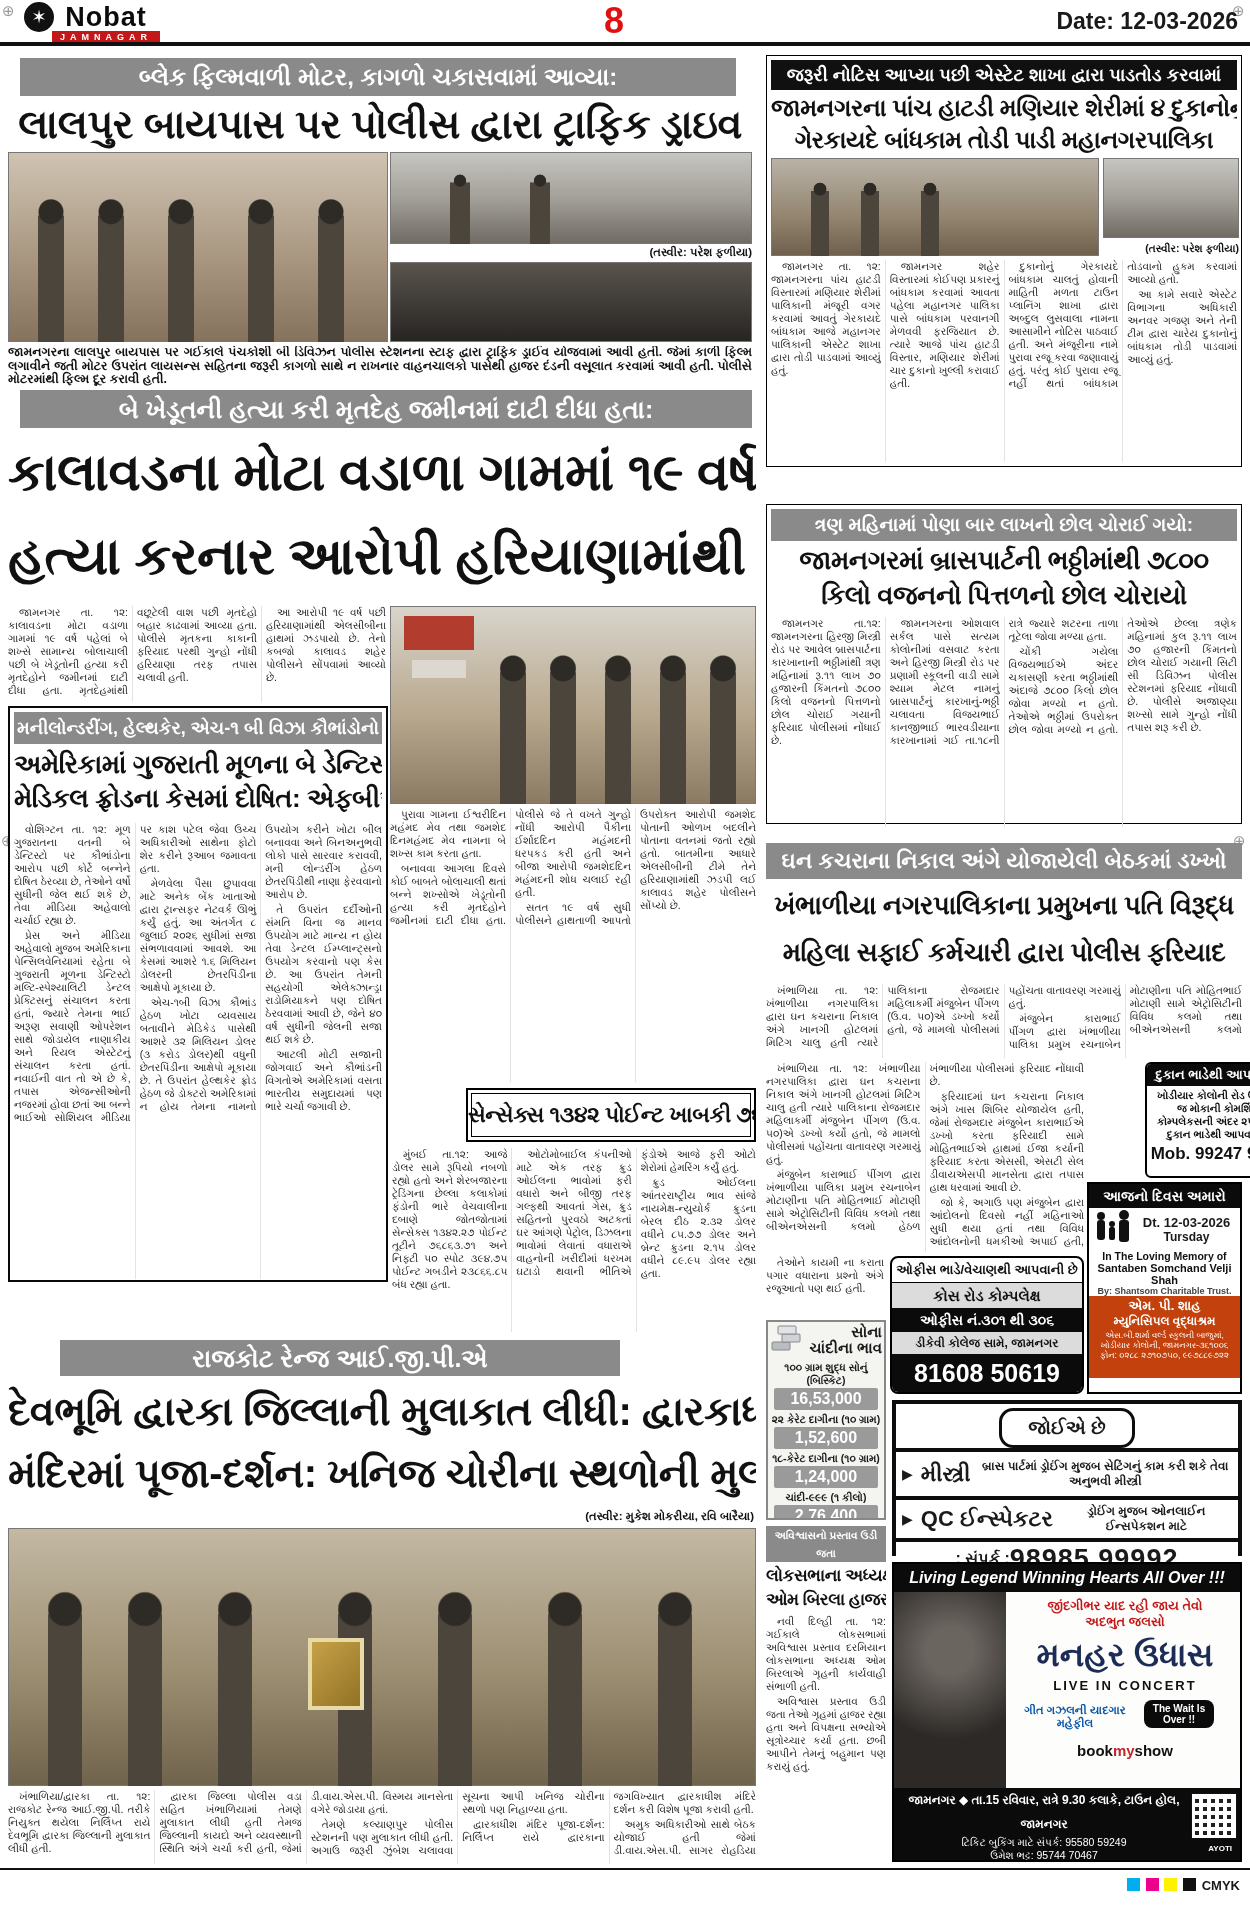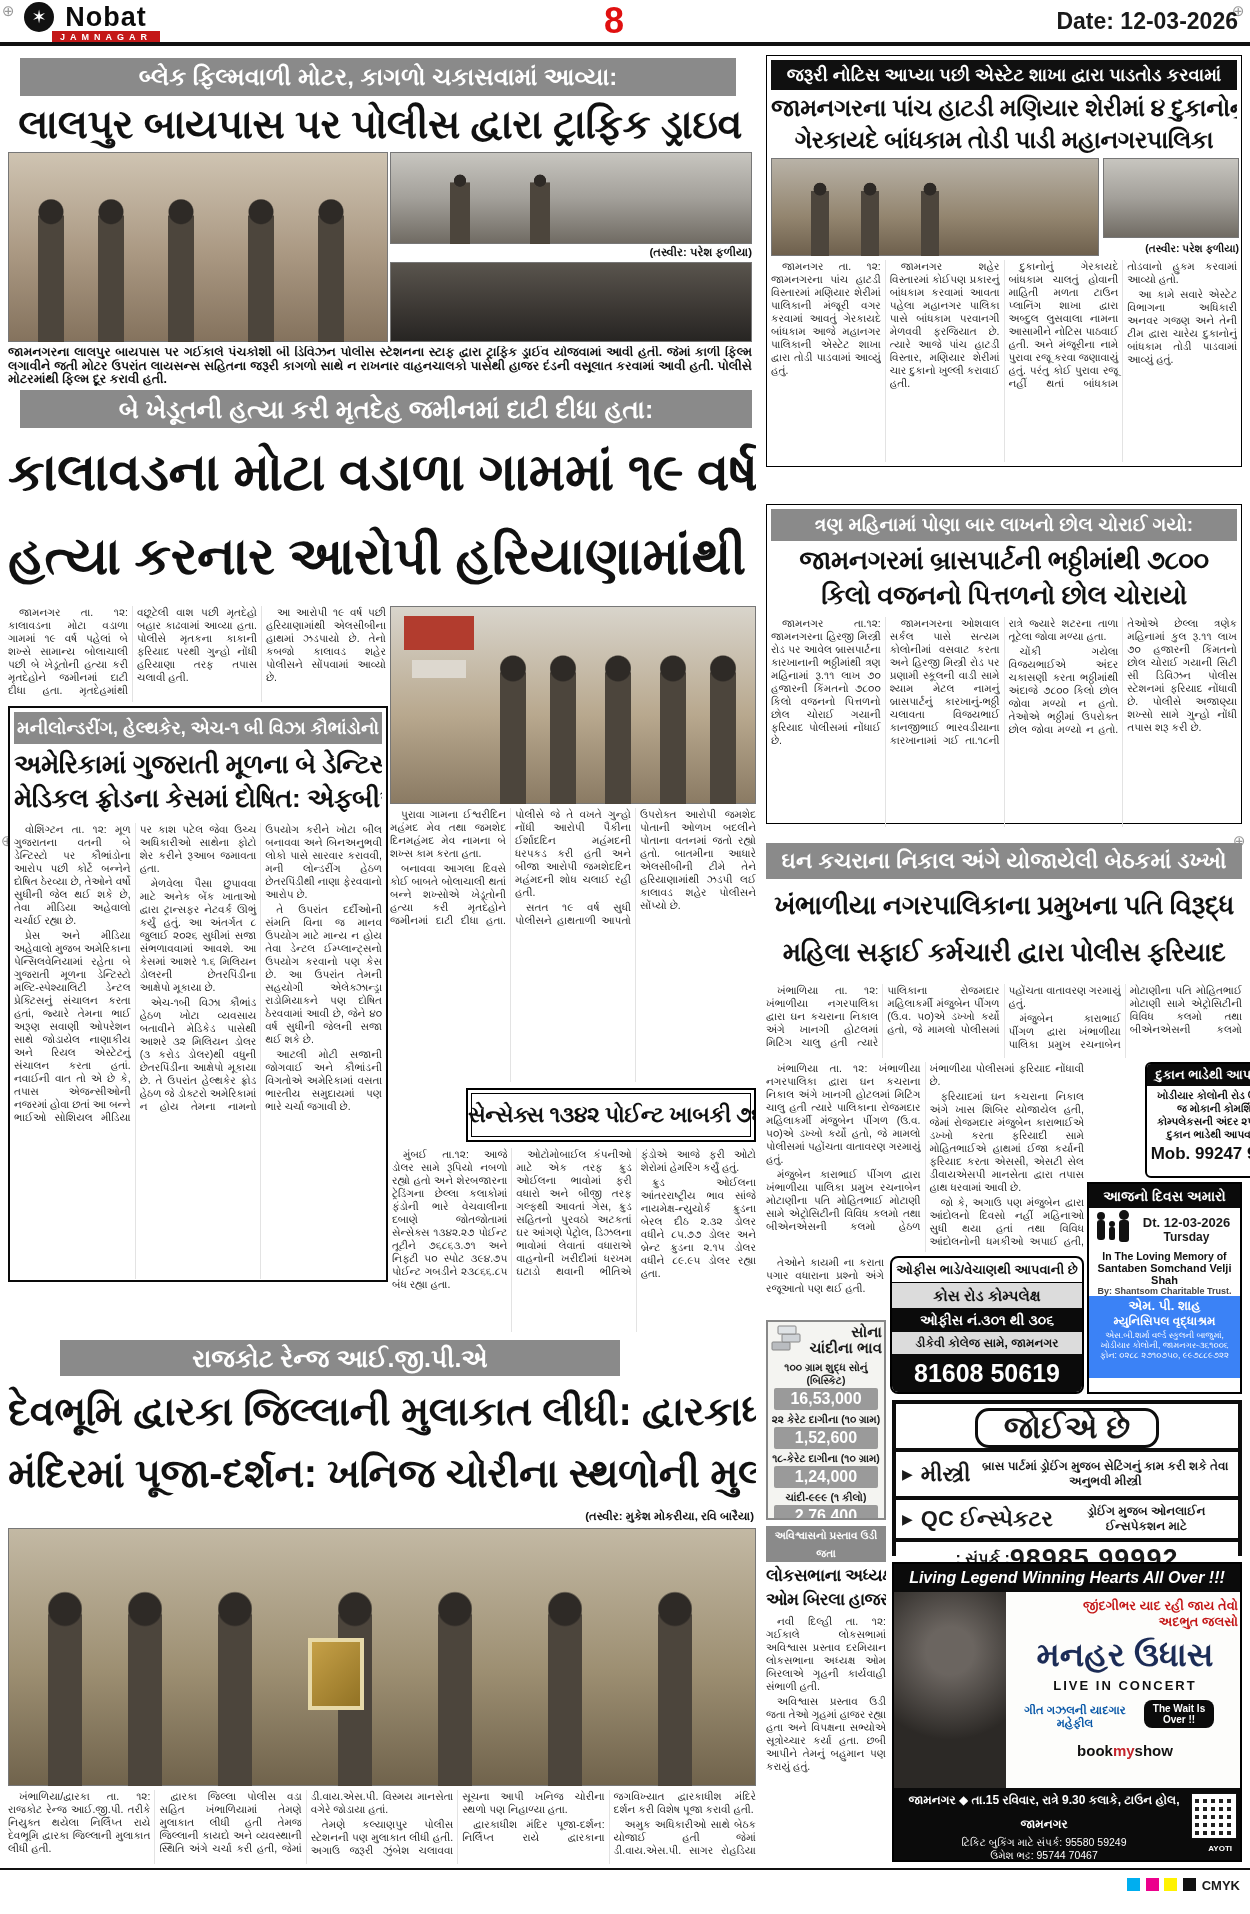--- a/index.html
+++ b/index.html
@@ -40,21 +40,21 @@
   .boxed{border:2px solid #0a0a0a;background:#fff;padding:4px;}
   .inner-kick{margin-bottom:3px;}
   
   .adbar-black{background:#0b0b0b;color:#fff;font-weight:800;text-align:center;}
   .adtext{font-weight:700;text-align:center;color:#111;}
   .gold-row-label{font-size:10.5px;font-weight:700;text-align:center;margin-top:3px;}
   .gold-row-val{background:#9a9a9a;color:#fff;font-size:16px;font-weight:800;text-align:center;
                 border-radius:2px;margin:1px 6px 0 6px;line-height:22px;}
   .wanted{background:#0d0d0d;}
   .wanted .panel{background:#fff;margin:4px;padding:2px 6px;}
-  .pill{border:3px solid #0d0d0d;border-radius:14px;font-size:31px;font-weight:800;
+  .pill{border:3px solid #0d0d0d;border-radius:14px;font-size:19px;font-weight:800;
         padding:0 26px;line-height:34px;background:#fff;display:inline-block;}
   .role{font-size:22px;font-weight:800;white-space:nowrap;}
   .roledesc{font-size:12px;font-weight:700;line-height:15px;text-align:center;}
   .qr{width:44px;height:44px;background:
       repeating-linear-gradient(0deg,#111 0 4px,#fff 4px 8px),
       repeating-linear-gradient(90deg,#111 0 4px,#fff 4px 8px);background-blend-mode:screen;
       border:3px solid #fff;outline:1px solid #111;}
   .cross{color:#9a9a9a;font-size:15px;}
   .cmyk span{display:inline-block;width:13px;height:13px;margin-left:2px;vertical-align:middle;}
   .footer-text{font-size:12px;font-weight:700;}
@@ -242,21 +242,21 @@
           <rect x="16" y="17" width="6" height="13" rx="2" fill="#111"></rect>
       </svg>
       <div style="margin-left:4px;text-align:center;flex:1;">
         <div style="font-size:13px;font-weight:800;">Dt. 12-03-2026</div>
         <div style="font-size:12px;font-weight:700;">Tursday</div>
       </div>
     </div>
     <div class="adtext" style="font-size:10.5px;">In The Loving Memory of</div>
     <div class="adtext ovh" style="font-size:11px;line-height:12px;">Santaben Somchand Velji Shah</div>
     <div class="adtext" style="font-size:9px;color:#444;">By: Shantsom Charitable Trust.</div>
-    <div style="background:#3b82f6;color:#fff;text-align:center;padding:2px 3px;height:78px;">
+    <div style="background:#c2410c;color:#fff;text-align:center;padding:2px 3px;height:78px;">
       <div style="font-size:13px;font-weight:800;">એમ. પી. શાહ</div>
       <div style="font-size:12px;font-weight:800;">મ્યુનિસિપલ વૃદ્ધાશ્રમ</div>
       <div class="ovh" style="font-size:8.5px;line-height:10px;margin-top:2px;">એસ.બી.શર્મા વર્લ્ડ સ્કુલની બાજુમાં, ખોડીયાર કોલોની, જામનગર-૩૬૧૦૦૬</div>
       <div class="ovh" style="font-size:8.5px;">ફોન: ૦૨૮૮ ૨૭૧૦૭૫૦, ૯૯૭૮૮૯૭૨૨</div>
     </div>
   </div>
 
   <div class="abs" style="left:890px;top:1256px;width:194px;height:138px;border:2px solid #000;border-radius:8px;overflow:hidden;text-align:center;">
     <div class="adtext ovh" style="font-size:13px;line-height:24px;border-bottom:1.5px solid #000;">ઓફીસ ભાડે/વેચાણથી આપવાની છે</div>
     <div class="adtext ovh" style="font-size:15px;line-height:25px;background:#dcdcdc;">કોસ રોડ કોમ્પલેક્ષ</div>
@@ -313,21 +313,21 @@
     <div class="cols ovh" style="height:268px;column-count:1;margin-top:3px;">
         <p>નવી દિલ્હી તા. ૧૨: ગઈકાલે લોકસભામાં અવિશ્વાસ પ્રસ્તાવ દરમિયાન લોકસભાના અધ્યક્ષ ઓમ બિરલાએ ગૃહની કાર્યવાહી સંભાળી હતી.</p>
         <p>અવિશ્વાસ પ્રસ્તાવ ઉડી જતા તેઓ ગૃહમાં હાજર રહ્યા હતા અને વિપક્ષના સભ્યોએ સૂત્રોચ્ચાર કર્યા હતા. છબી આપીને તેમનું બહુમાન પણ કરાયું હતું.</p>
       </div>
   </div>
 
   <div class="abs" style="left:892px;top:1562px;width:350px;height:300px;border:2px solid #000;overflow:hidden;">
     <div class="adbar-black ovh" style="font-size:16px;line-height:28px;font-style:italic;">Living Legend Winning Hearts All Over !!!</div>
     <div style="position:relative;height:196px;background:#fdfdfb;">
       <div class="abs" style="left:0;top:0;width:112px;height:196px;background:radial-gradient(circle at 50% 30%,#6b6560 16%,#2c2926 60%);"></div>
-      <div class="abs" style="left:118px;top:6px;width:226px;text-align:right;color:#c41818;font-weight:800;font-size:13px;line-height:16px;">
+      <div class="abs" style="left:118px;top:6px;width:226px;text-align:center;color:#c41818;font-weight:800;font-size:13px;line-height:16px;">
         <div>જીંદગીભર યાદ રહી જાય તેવો</div>
         <div>અદભુત જલસો</div>
       </div>
       <div class="abs ovh" style="left:116px;top:44px;width:230px;text-align:center;font-size:33px;font-weight:800;color:#1c2c56;white-space:nowrap;">મનહર ઉધાસ</div>
       <div class="abs" style="left:118px;top:86px;width:226px;text-align:center;font-size:13px;font-weight:800;letter-spacing:2px;color:#111;">LIVE IN CONCERT</div>
       <div class="abs" style="left:250px;top:108px;background:#0b0b0b;color:#fff;font-size:10px;font-weight:700;border-radius:8px;padding:3px 8px;line-height:11px;text-align:center;width:70px;">The Wait Is Over !!</div>
       <div class="abs ovh" style="left:118px;top:112px;width:126px;text-align:center;font-size:11.5px;font-weight:700;color:#0a58a8;">ગીત ગઝલની યાદગાર મહેફીલ</div>
       <div class="abs" style="left:118px;top:150px;width:226px;text-align:center;">
         <span style="font-size:15px;font-weight:800;color:#111;">book<span style="color:#c4242b;">my</span>show</span>
       </div>

